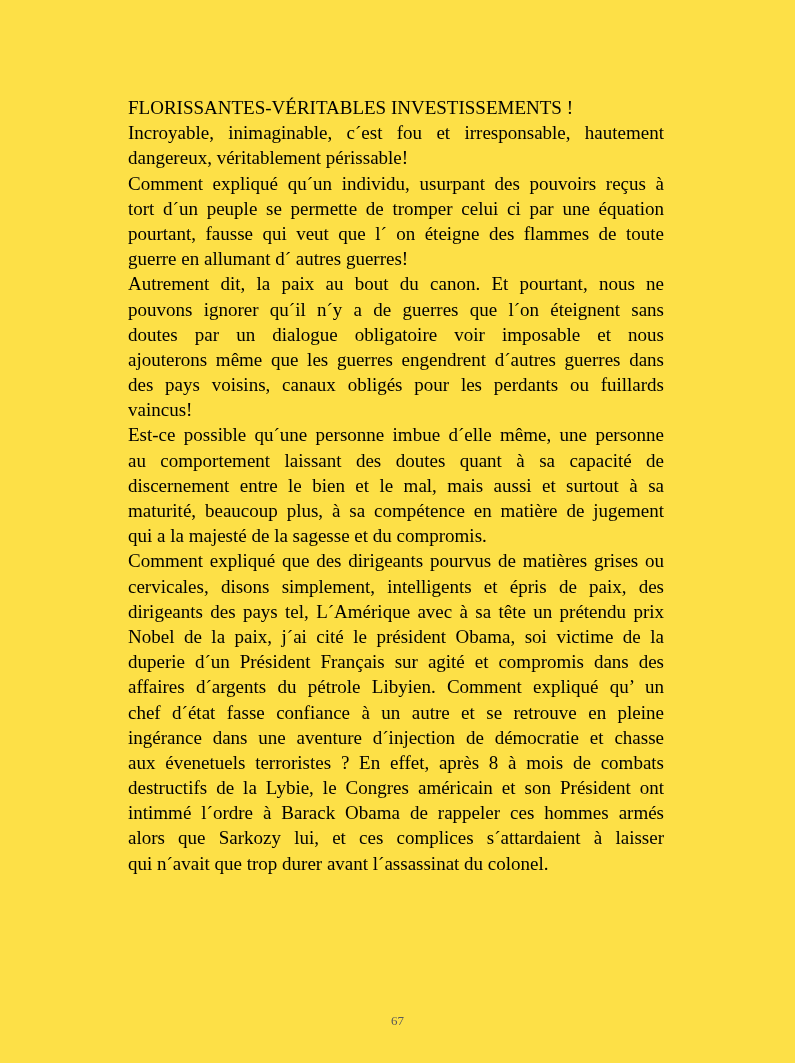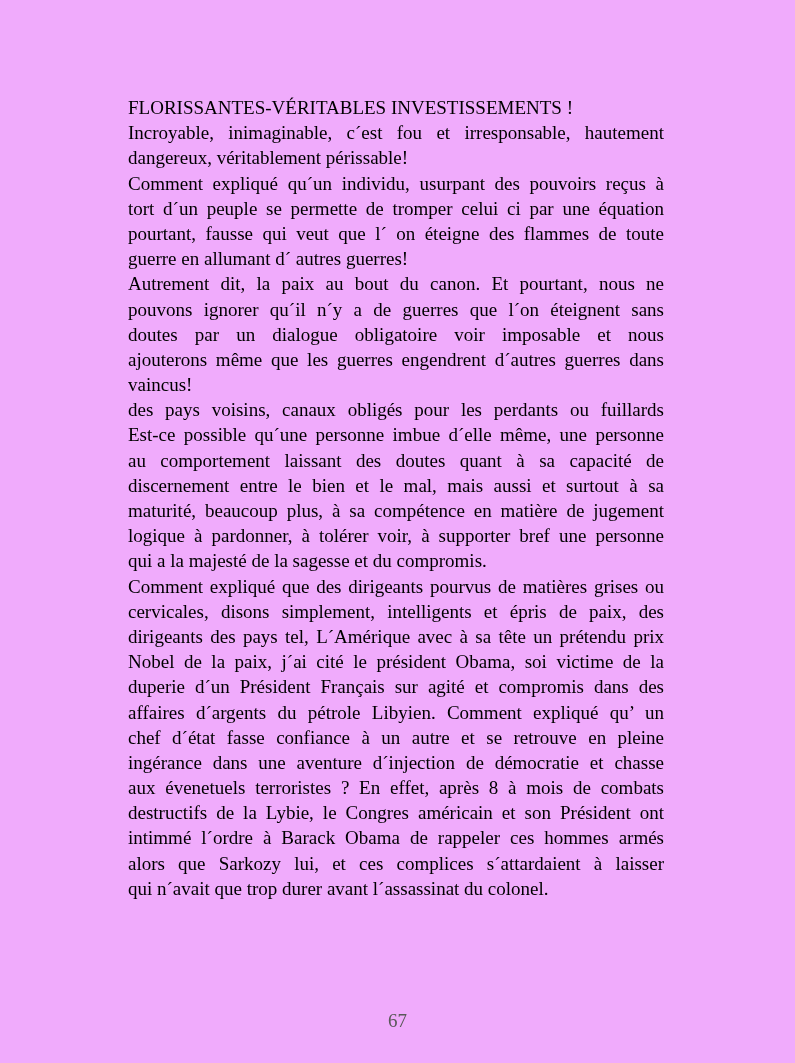--- a/index.html
+++ b/index.html
@@ -13,21 +13,21 @@
     font-family: "Liberation Serif", "DejaVu Serif", serif;
     position: relative;
     overflow: hidden;
   }
   .page {
     position: absolute;
     left: 0;
     top: 0;
     width: 795px;
     height: 1063px;
-    background: #f0abfc;
+    background: #fde047;
   }
   .text-block {
     position: absolute;
     left: 128px;
     top: 95px;
     width: 536px;
     font-size: 19px;
     line-height: 25.2px;
     color: #000000;
     letter-spacing: 0px;
@@ -45,21 +45,21 @@
   }
   .line.para-end {
     text-align-last: left;
   }
   .footer {
     position: absolute;
     left: 0;
     top: 1011px;
     width: 795px;
     text-align: center;
-    font-size: 19px;
+    font-size: 13px;
     line-height: 20px;
     color: #595959;
   }
 </style>
 </head>
 <body>
 
 <div class="page">
   <div class="text-block">
       <div class="paragraph">
@@ -73,29 +73,28 @@
         <div class="line">Comment expliqué qu´un individu, usurpant des pouvoirs reçus à</div>
         <div class="line">tort d´un peuple se permette de  tromper celui ci par une équation</div>
         <div class="line">pourtant, fausse qui veut que  l´ on éteigne des flammes de toute</div>
         <div class="line para-end">guerre en allumant d´ autres guerres!</div>
       </div>
       <div class="paragraph">
         <div class="line">Autrement dit, la paix au bout du canon. Et pourtant, nous ne</div>
         <div class="line">pouvons ignorer qu´il n´y a de guerres que l´on éteignent sans</div>
         <div class="line">doutes  par un dialogue obligatoire voir imposable et nous</div>
         <div class="line">ajouterons même que les guerres engendrent d´autres guerres dans</div>
+        <div class="line">des pays voisins, canaux obligés pour les perdants ou fuillards</div>
         <div class="line para-end">vaincus!</div>
-        <div class="line">des pays voisins, canaux obligés pour les perdants ou fuillards</div>
       </div>
       <div class="paragraph">
         <div class="line">Est-ce possible qu´une personne imbue d´elle même, une personne</div>
         <div class="line">au comportement  laissant des doutes quant à sa capacité de</div>
         <div class="line">discernement  entre le bien et le mal, mais aussi et surtout à  sa</div>
         <div class="line">maturité, beaucoup plus, à sa compétence en matière de jugement</div>
-        <div class="line">logique à pardonner,  à tolérer  voir, à supporter bref une personne</div>
         <div class="line para-end">qui a la majesté de la sagesse et du compromis.</div>
       </div>
       <div class="paragraph">
         <div class="line">Comment expliqué que des dirigeants pourvus de matières grises ou</div>
         <div class="line">cervicales, disons simplement, intelligents et épris de paix, des</div>
         <div class="line">dirigeants des pays tel, L´Amérique avec  à sa tête un prétendu prix</div>
         <div class="line">Nobel de la paix, j´ai cité le président Obama,  soi  victime de la</div>
         <div class="line">duperie d´un Président Français sur agité et compromis dans des</div>
         <div class="line">affaires d´argents du pétrole Libyien. Comment expliqué qu’ un</div>
         <div class="line">chef d´état fasse confiance à un autre et se retrouve en pleine</div>

